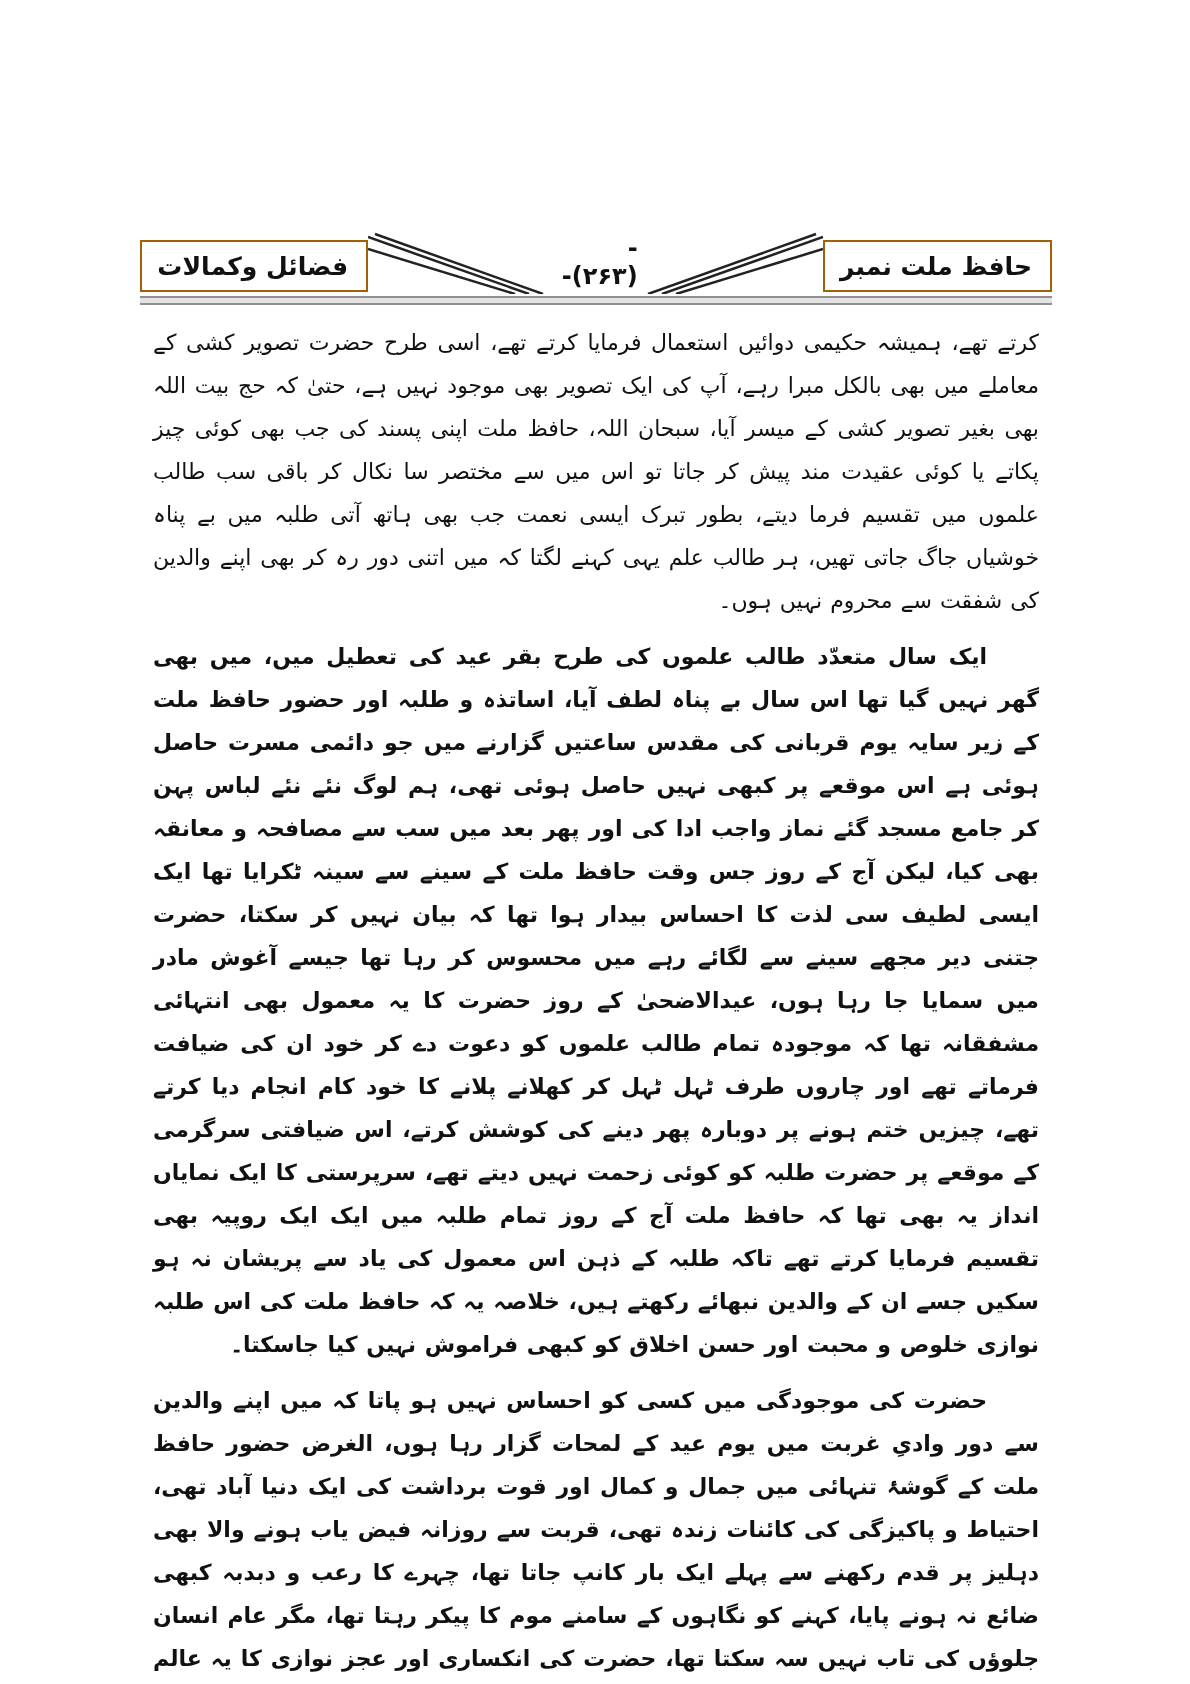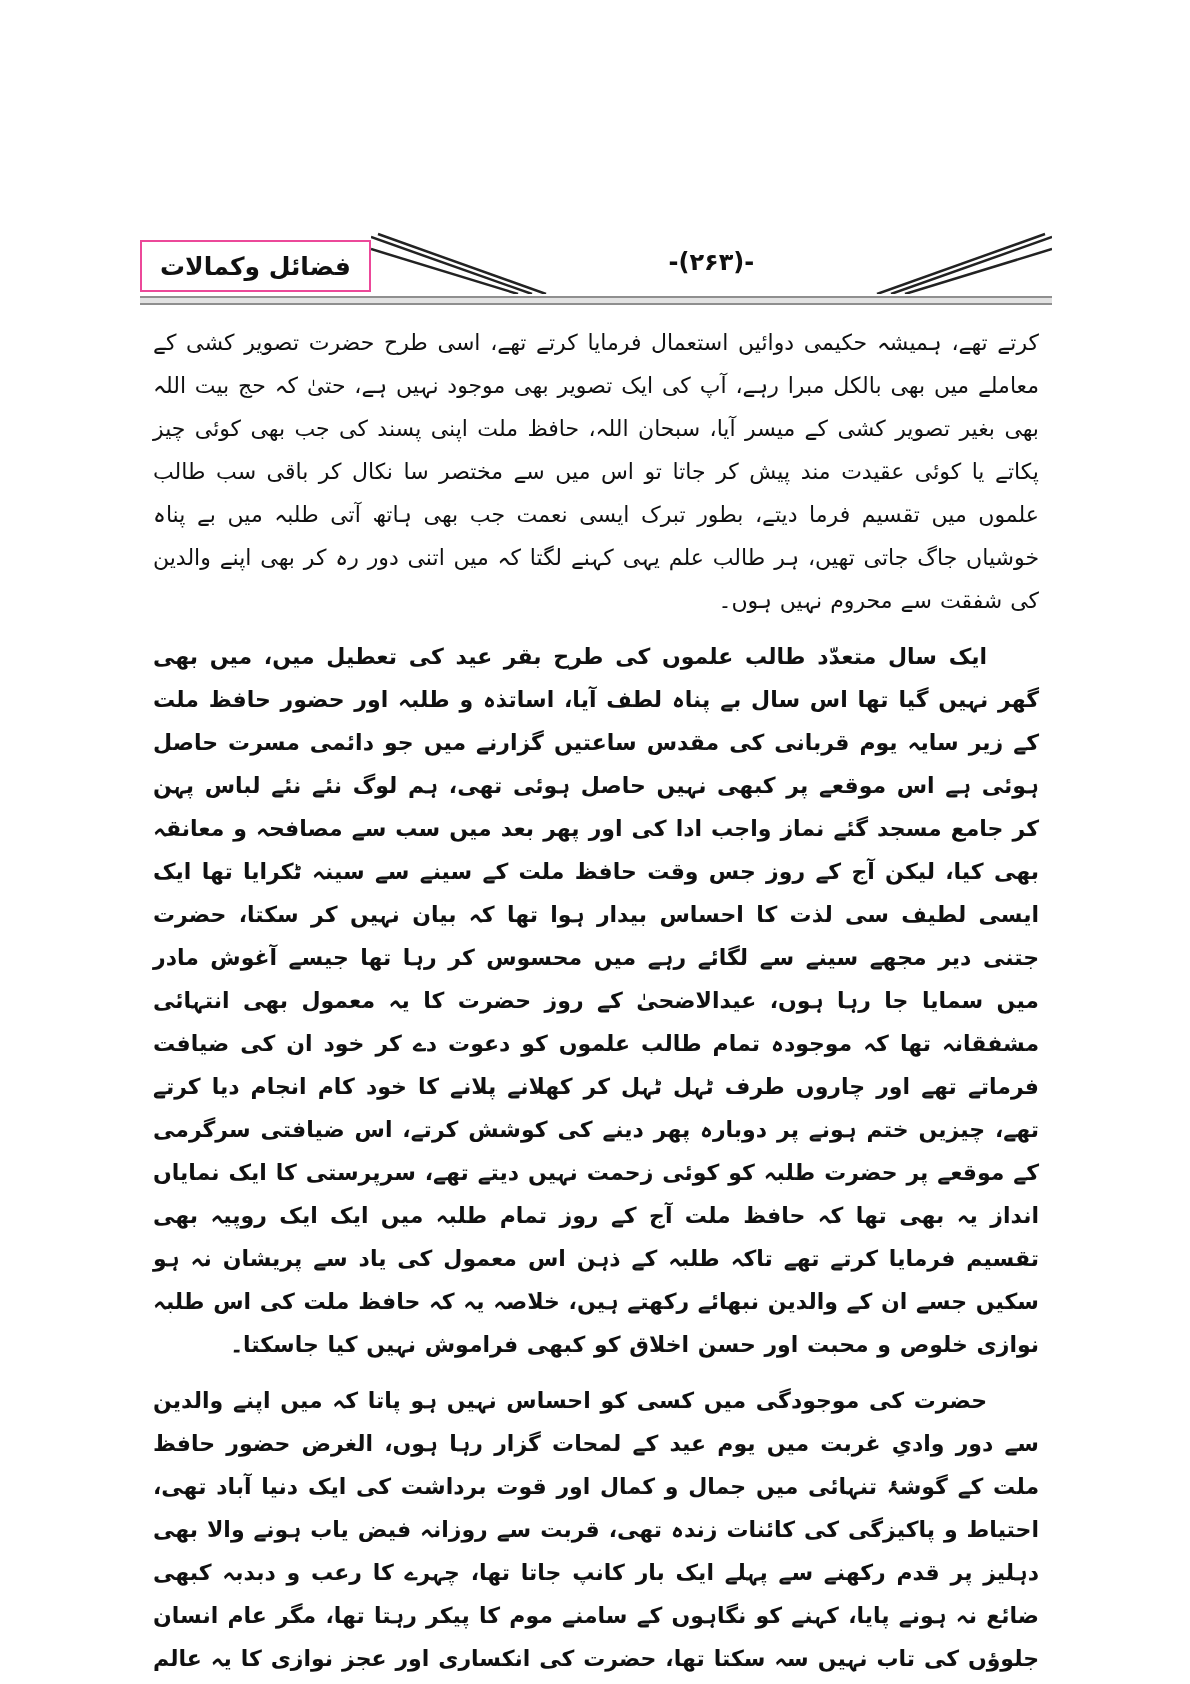--- a/index.html
+++ b/index.html
@@ -18,21 +18,21 @@
     width:912px;
   }
   
   .header-row{
     display:flex;
     align-items:flex-end;
     height:64px;
     direction:rtl; 
   }
   .title-box{
-    border:2px solid #ec4899;
+    border:2px solid #a16207;
     height:48px;
     display:flex;align-items:center;justify-content:flex-start;
     padding:0 18px;
     min-width:170px;
     background:#fff;
     z-index:2;
   }
   .title-box span{
     font-size:25px;font-weight:bold;
     white-space:nowrap;
@@ -73,20 +73,23 @@
   .body-text p.indent{text-indent:52px;font-weight:bold;}
 </style>
 </head>
 <body>
 
 <div class="page">
   <div class="content">
 
     <div class="header-row">
 
+      <div class="title-box">
+        <span>حافظ ملت نمبر</span>
+      </div>
 
       <div class="hatch">
         <svg width="185" height="62" viewBox="0 0 185 62">
           <line x1="10" y1="62" x2="178" y2="2" stroke="#222" stroke-width="2.5"></line>
           <line x1="24" y1="62" x2="185" y2="5" stroke="#222" stroke-width="2.5"></line>
           <line x1="38" y1="62" x2="185" y2="17" stroke="#222" stroke-width="2.5"></line>
         </svg>
       </div>
 
       <div class="pageno-wrap">

